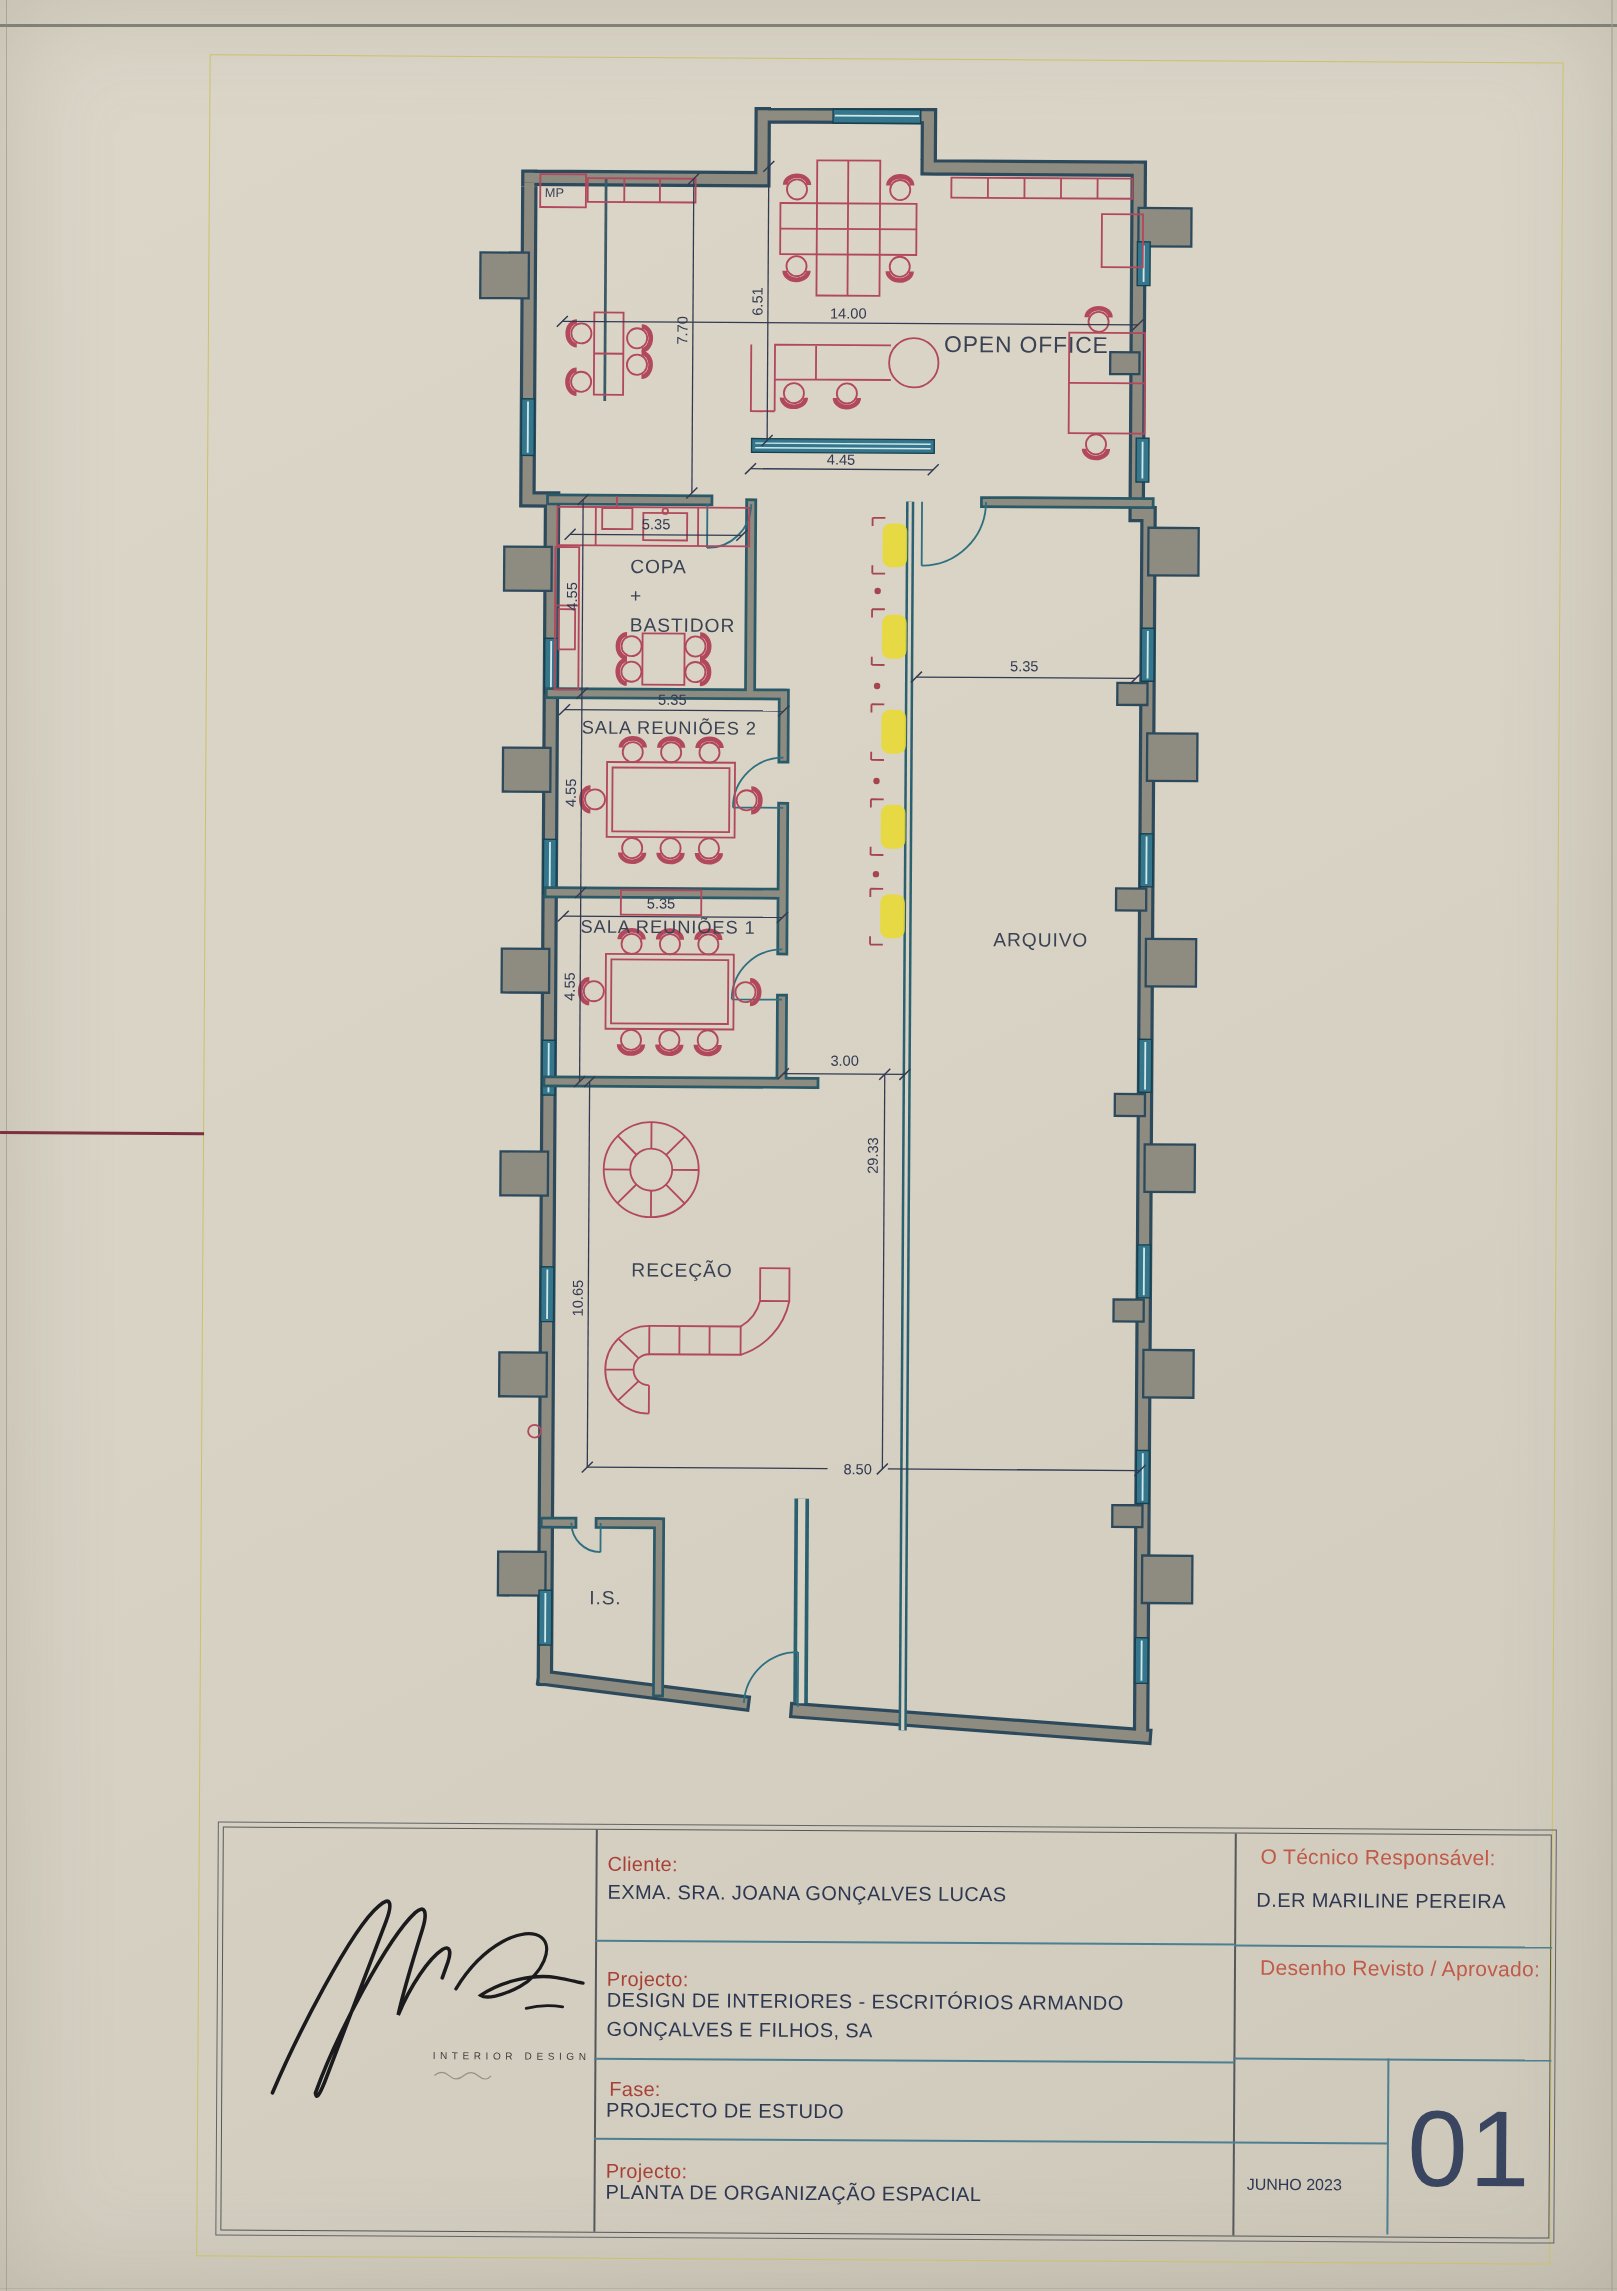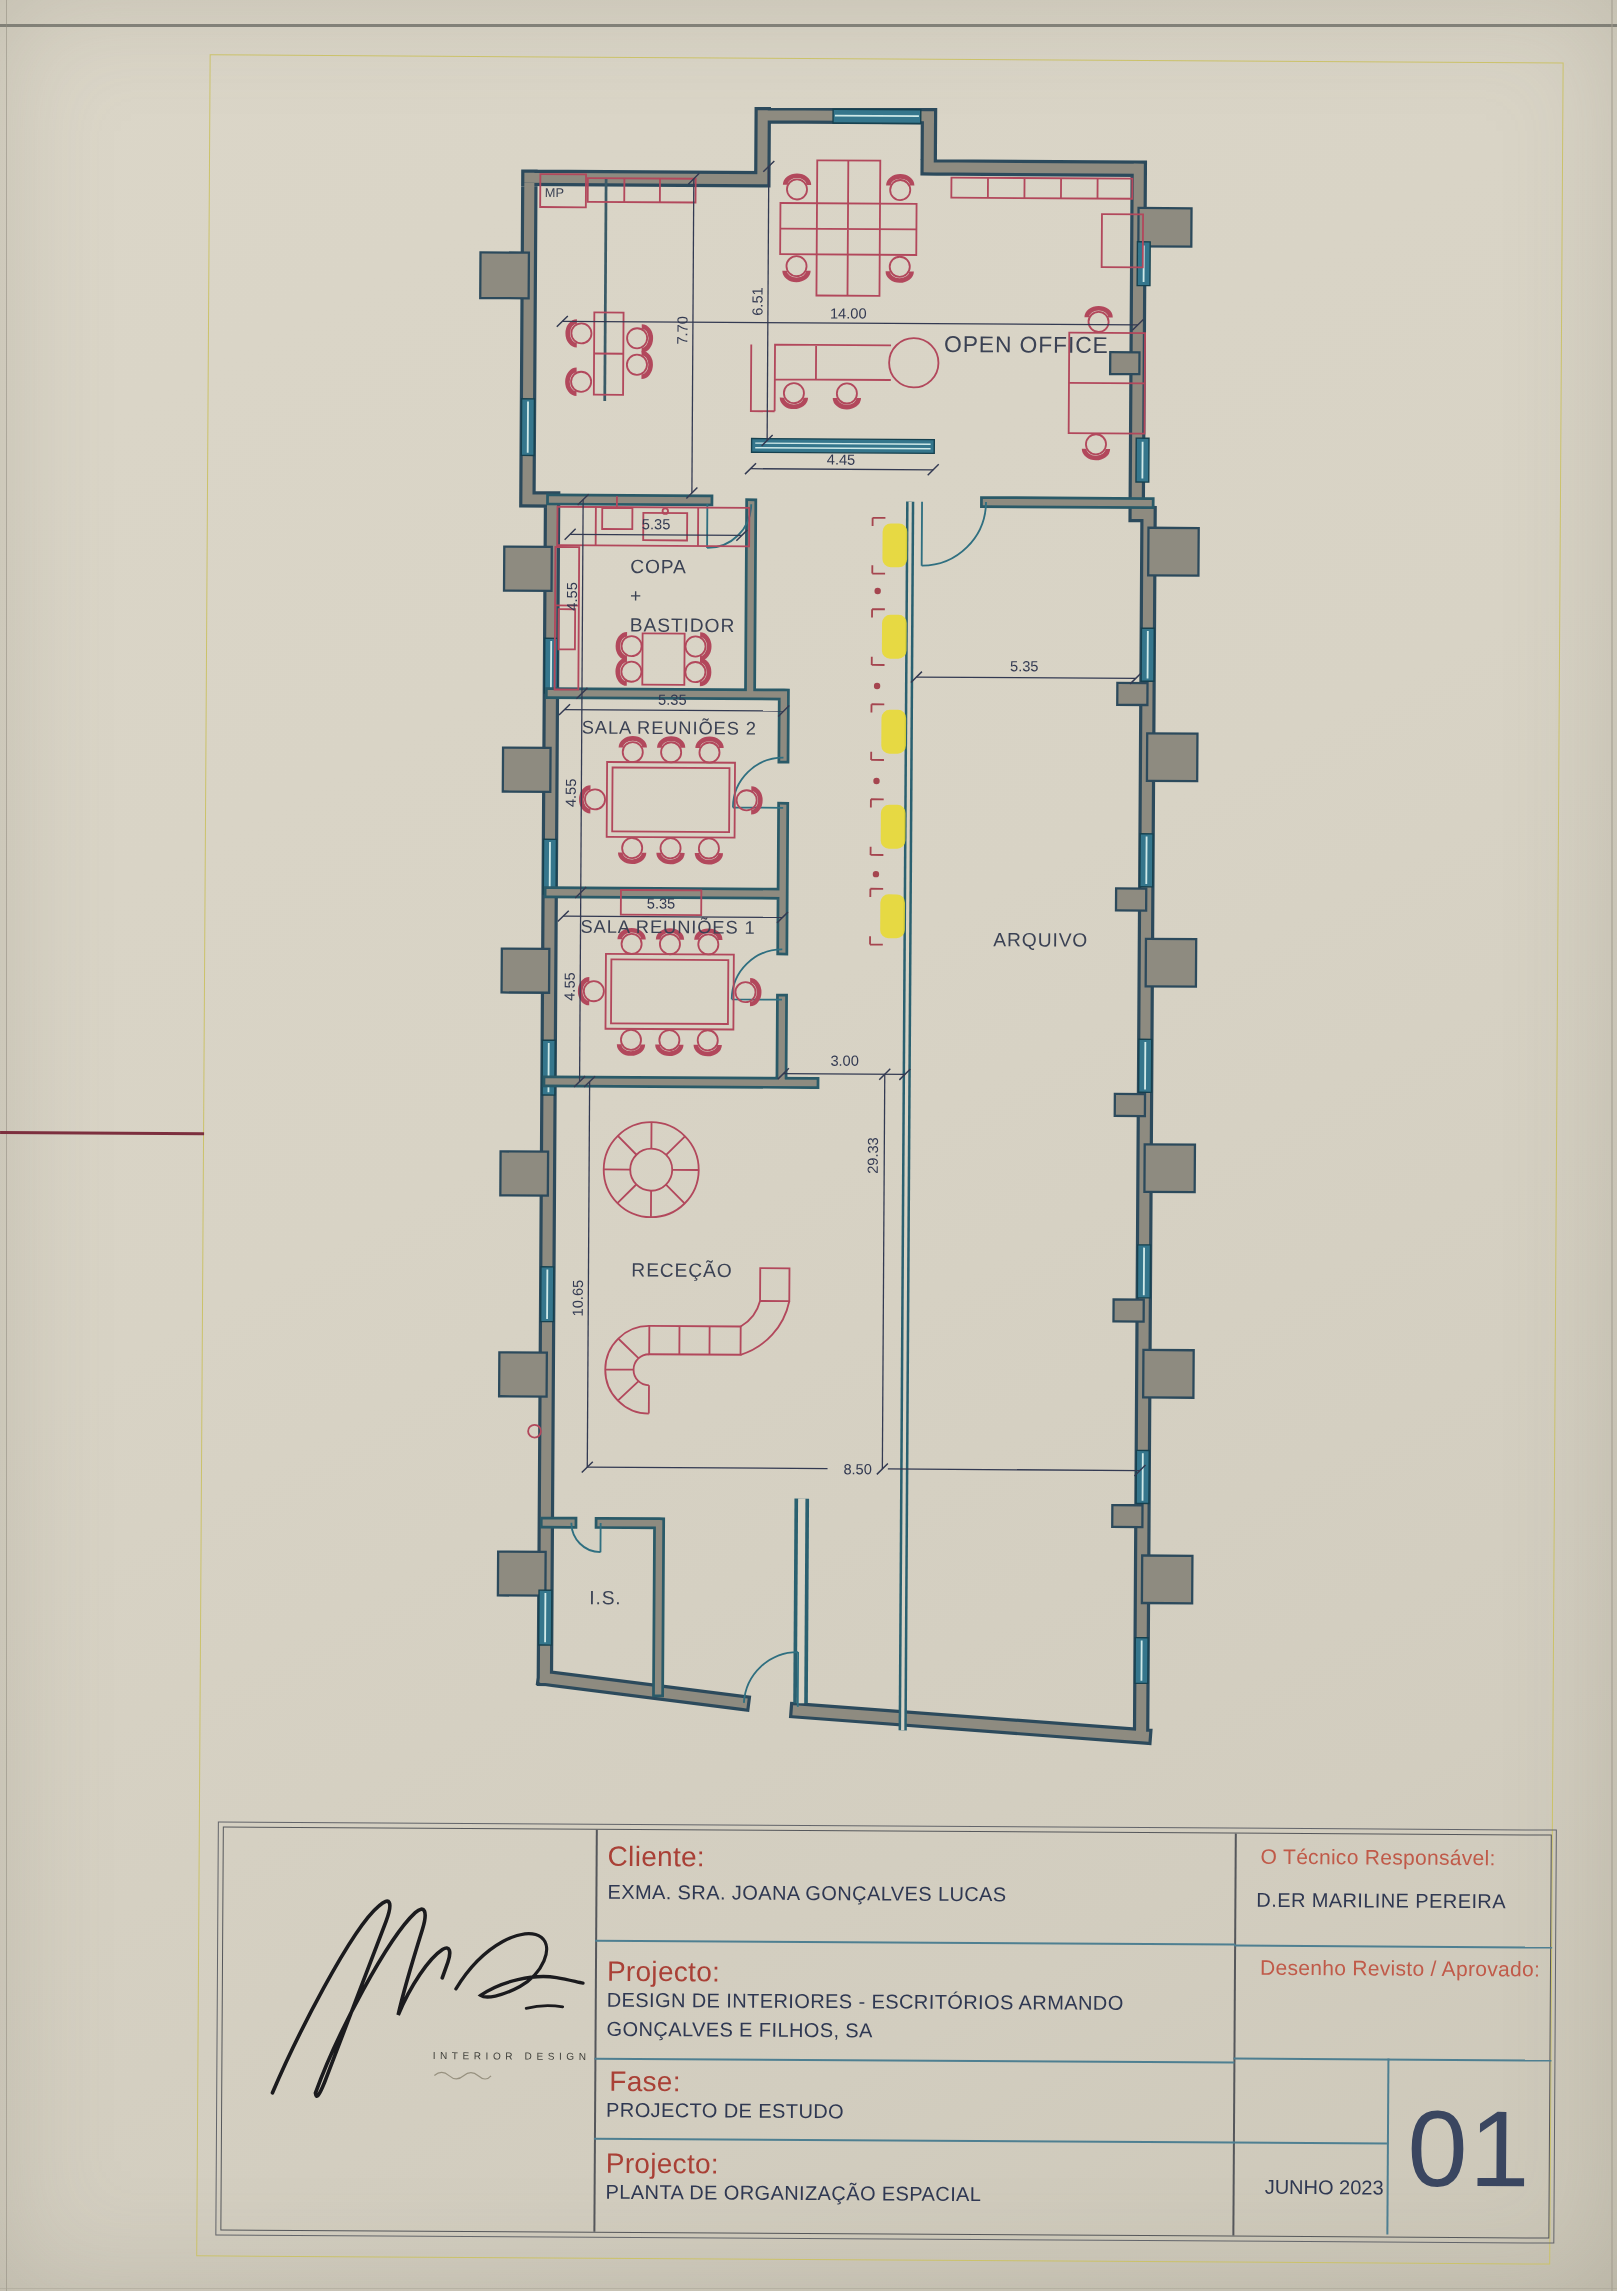--- a/index.html
+++ b/index.html
@@ -26,29 +26,29 @@
   svg{position:absolute;left:0;top:0;}
   
   .tb{
     position:absolute;left:227px;top:1830px;width:1329px;height:404px;
     border:1.8px solid #55575b;outline:0.9px solid #62646a;outline-offset:4.6px;
     box-sizing:border-box;
   }
   .tb .vline{position:absolute;top:0;bottom:0;width:1.8px;background:#55575b;}
   .tb .hline{position:absolute;height:1.8px;background:#4e7f91;}
   .tb .vteal{position:absolute;width:1.8px;background:#4e7f91;}
-  .tb .lab{position:absolute;color:#a94036;font-size:28px;letter-spacing:0.3px;}
+  .tb .lab{position:absolute;color:#a94036;font-size:20px;letter-spacing:0.3px;margin-top:12px;}
   .tb .lab2{position:absolute;color:#c05a49;font-size:21px;letter-spacing:0.3px;}
   .tb .val{position:absolute;color:#2f3852;font-size:20px;letter-spacing:0.4px;}
   .tb .sheetno{
     position:absolute;left:1167px;top:226px;width:161px;height:174px;
     display:flex;align-items:center;justify-content:center;
     font-size:108px;color:#3a4660;letter-spacing:1.8px;
   }
-  .tb .date{position:absolute;left:1025px;top:342px;width:137px;text-align:right;color:#2f3852;font-size:20px;}
+  .tb .date{position:absolute;left:1025px;top:342px;width:137px;text-align:left;color:#2f3852;font-size:16px;}
 </style>
 </head>
 <body>
 
 <div class="sheet">
   <div class="scan-top"></div>
   <div class="scan-left"></div>
   <div class="scan-right"></div>
   <div class="scan-bottom"></div>
 

